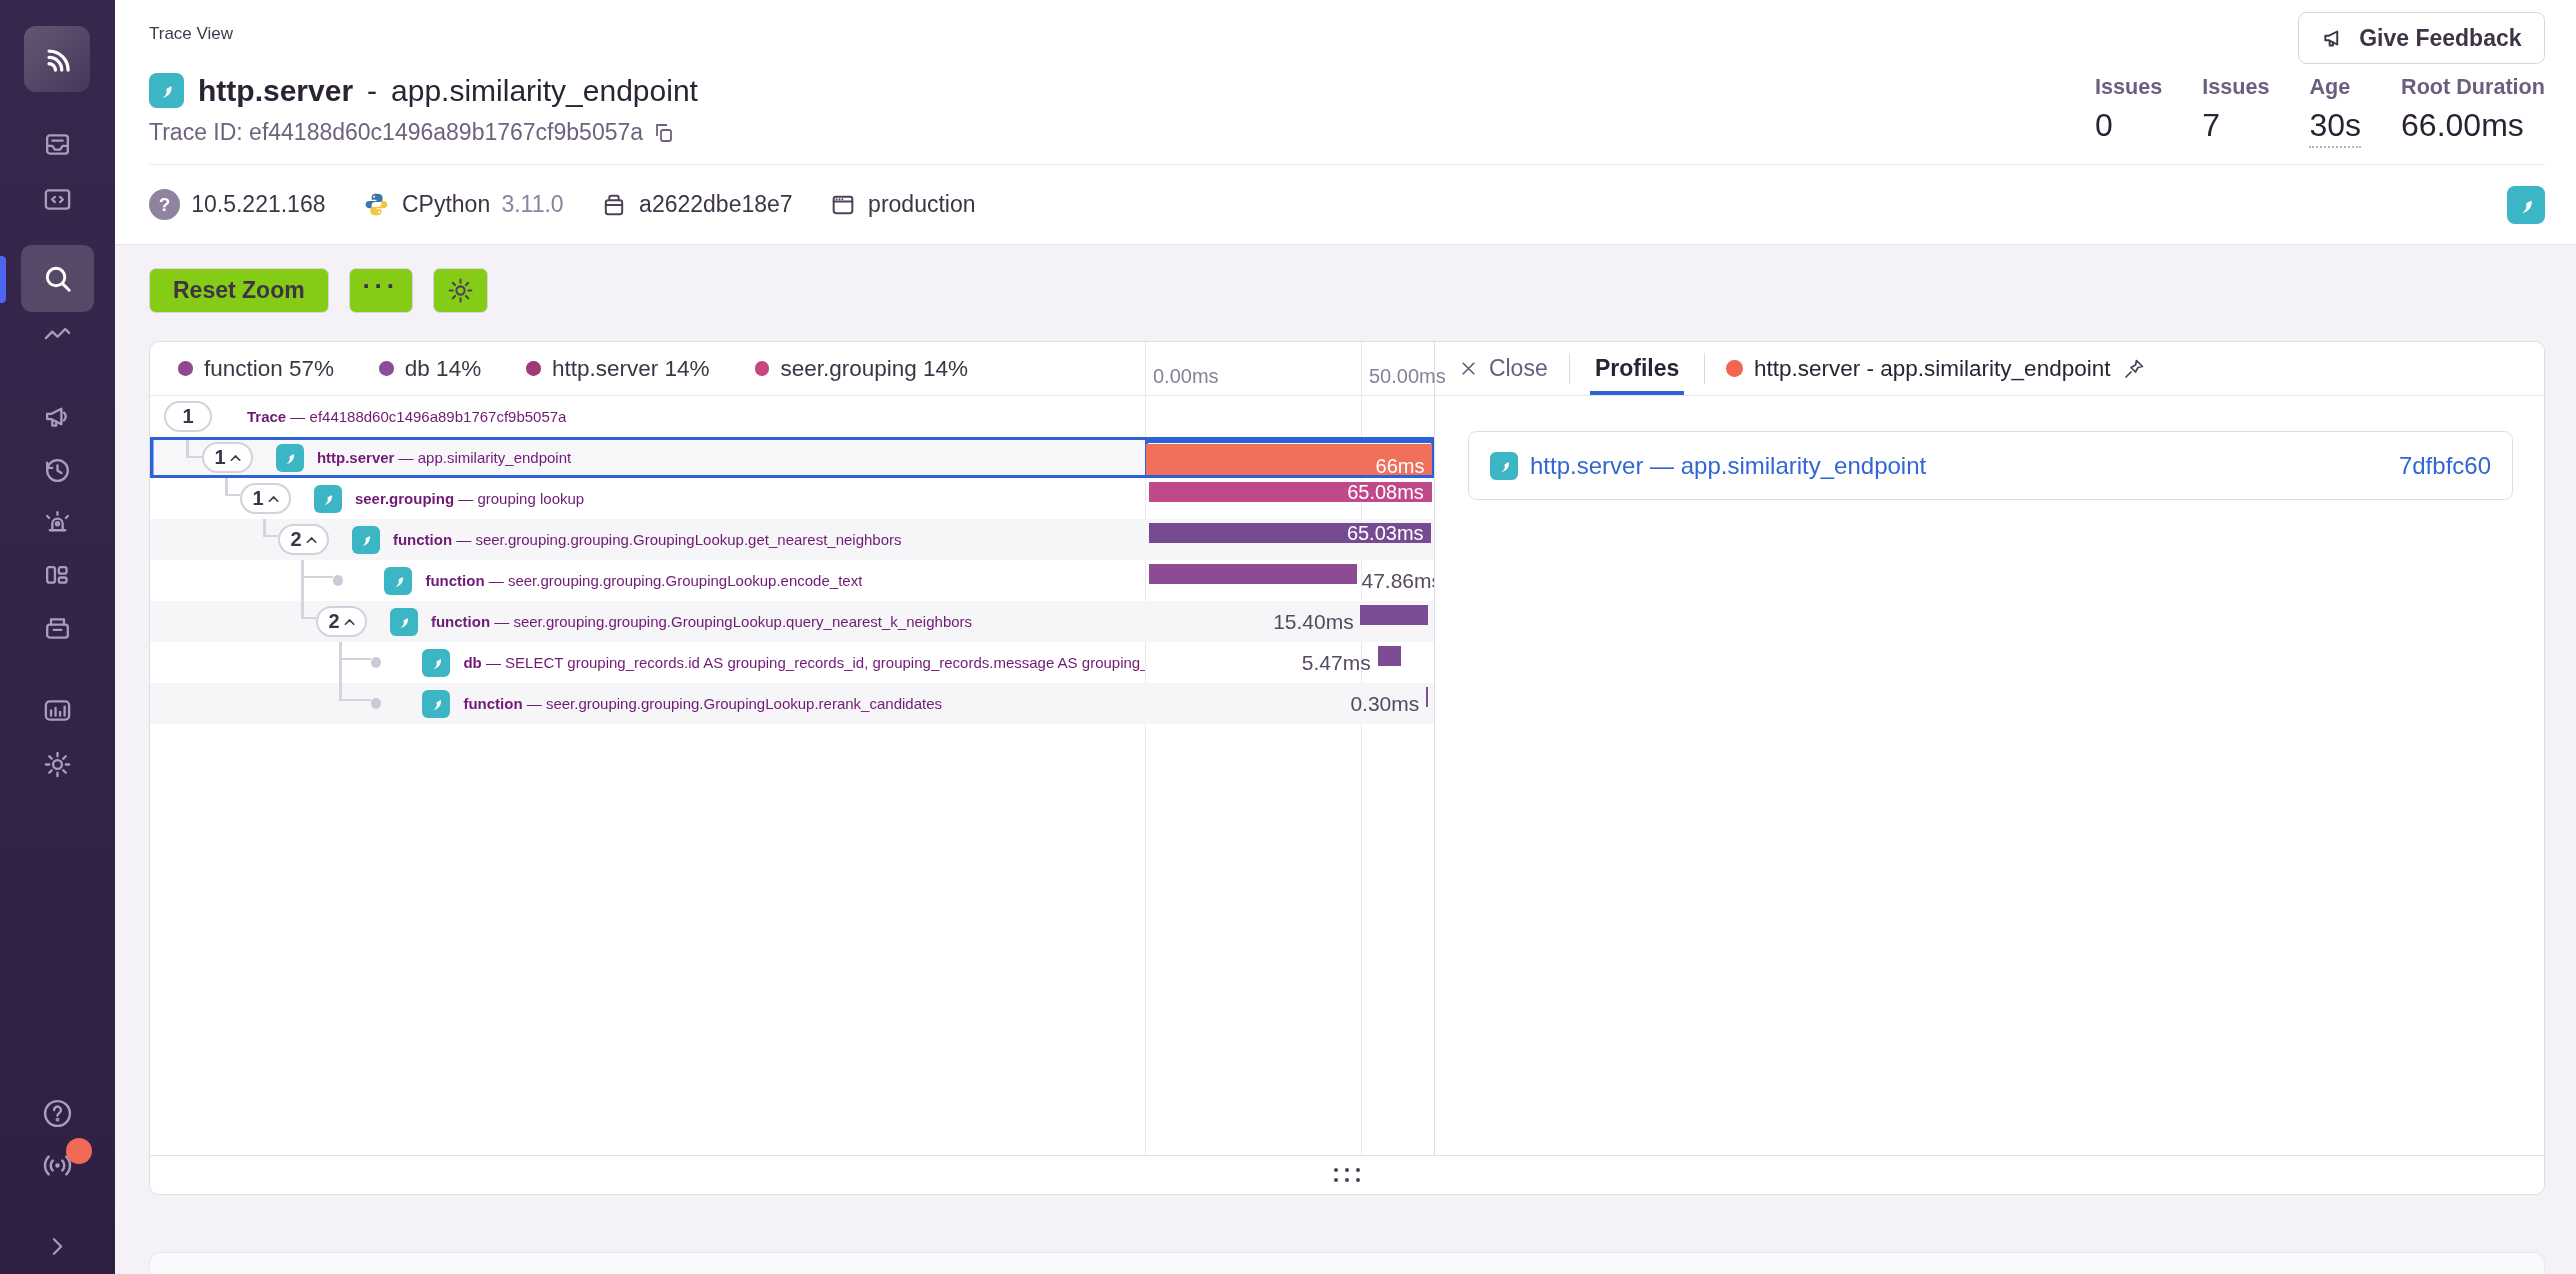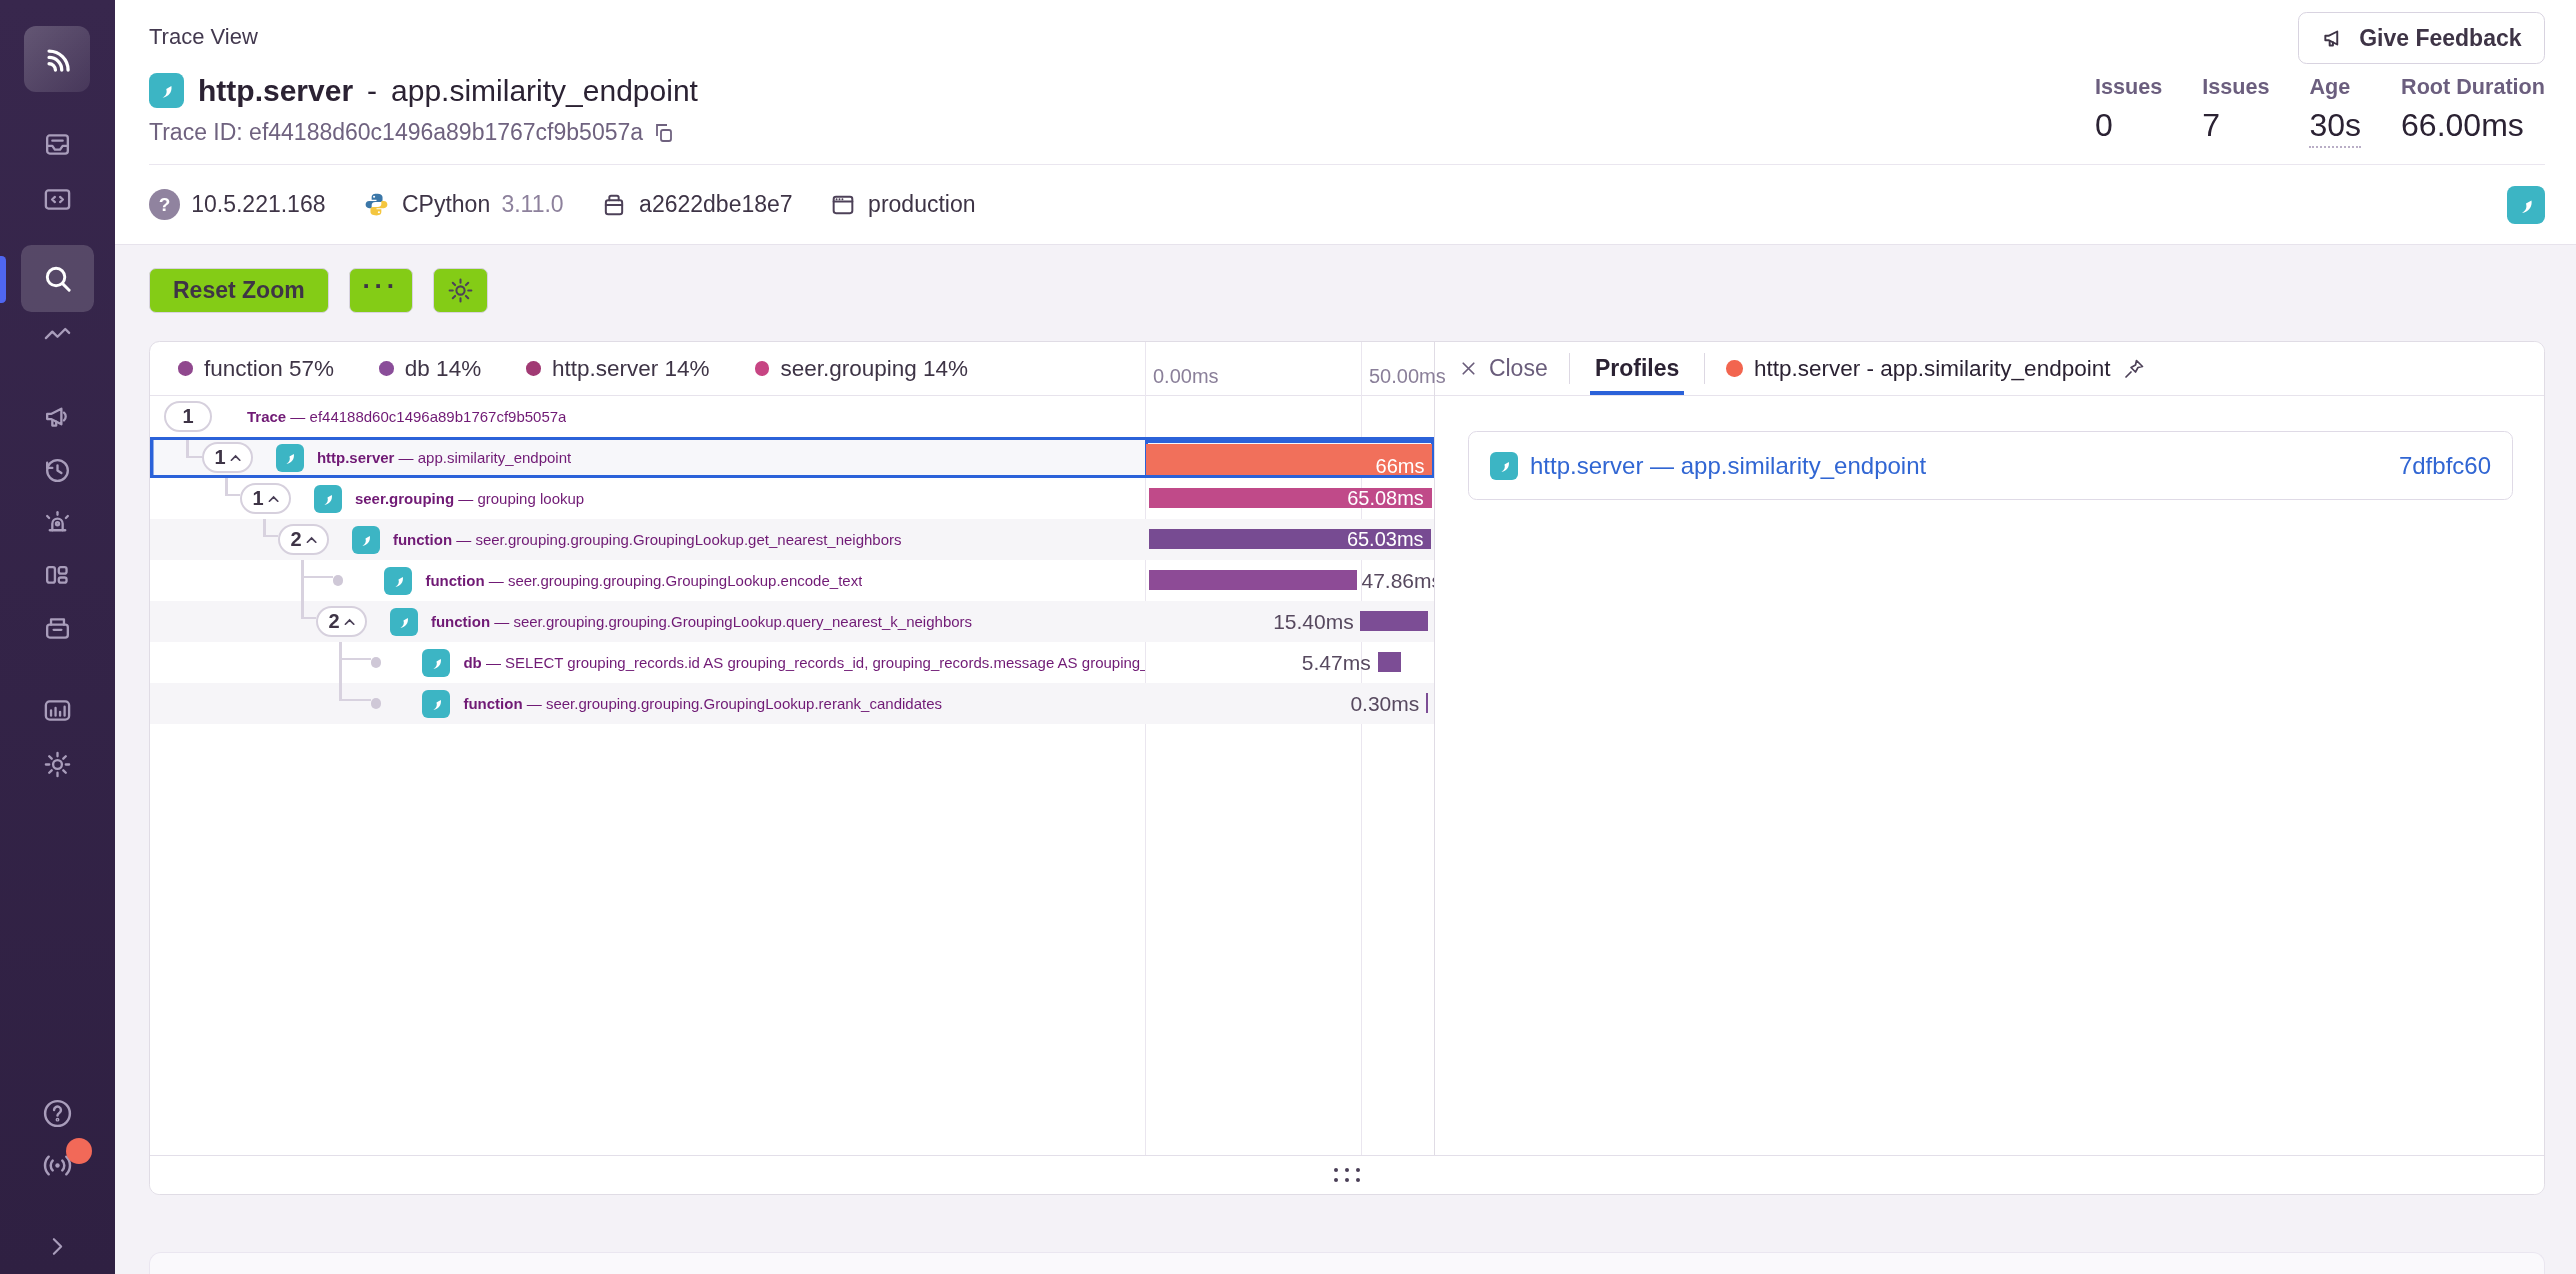--- a/index.html
+++ b/index.html
@@ -20,21 +20,21 @@
   .active-tile { position:absolute; left:21px; top:245px; width:73px; height:67px; border-radius:10.4px;
     background:rgba(255,255,255,.16); display:flex; align-items:center; justify-content:center; }
   .active-tile svg { stroke:#fff; fill:none; stroke-width:2; stroke-linecap:round; }
   .active-indicator { position:absolute; left:0; top:256px; width:6px; height:47px;
     border-radius:0 4.3px 4.3px 0; background:#4f66f0; }
   .notif-dot { position:absolute; left:66px; top:1138px; width:26px; height:26px; border-radius:50%; background:#f26958; }
 
   
   .header { position:absolute; left:115px; top:0; right:0; height:245px; background:#fff;
     border-bottom:0.9px solid #e7e3ec; }
-  .breadcrumb { position:absolute; left:34px; top:24px; font-size:22px; color:#43394f; }
+  .breadcrumb { position:absolute; left:34px; top:24px; font-size:17px; color:#43394f; }
   .feedback-btn { position:absolute; right:31px; top:12px; height:52px; padding:0 22.5px;
     display:flex; align-items:center; gap:12px; background:#fff; border:1.3px solid #d8d3e0;
     border-radius:8.6px; font-size:23px; font-weight:700; color:#3e3446; }
   .feedback-btn svg { stroke:#3e3446; fill:none; stroke-width:1.8; stroke-linecap:round; stroke-linejoin:round; }
   .title-row { position:absolute; left:34px; top:73px; display:flex; align-items:center; gap:14px; font-size:30px; }
   .title-op { font-weight:700; }
   .trace-id { position:absolute; left:34px; top:119px; display:flex; align-items:center; gap:8.6px;
     font-size:23px; color:#6f627f; }
   .trace-id svg { stroke:#6f627f; fill:none; stroke-width:1.8; }
   .stats { position:absolute; right:31px; top:74px; display:flex; gap:40px; }
@@ -94,21 +94,21 @@
     min-width:48px; padding:0 10.4px; background:#fff; border:2.2px solid #d6d0dd; border-radius:864px;
     font-size:20px; font-weight:600; color:#3e3446; flex:none; z-index:2; position:relative; }
   .leader-dot { width:10.4px; height:10.4px; border-radius:50%; background:#cfc8d7; flex:none; position:relative; z-index:2; }
   .span-icon { width:28px; height:28px; border-radius:6px; background:#3cb5c4; flex:none;
     display:flex; align-items:center; justify-content:center; position:relative; z-index:2; }
   .row-label { margin-left:13px; font-size:15px; white-space:nowrap; overflow:hidden; color:#701a75; }
   .row-label .op { font-weight:700; }
   .cv,.ch { position:absolute; background:#d8d2df; z-index:1; }
   .cv { width:2.6px; } .ch { height:2.6px; top:19px; }
 
-  .bar { position:absolute; top:10px; height:20px; display:flex; align-items:center; justify-content:flex-end; }
+  .bar { position:absolute; top:4px; height:20px; display:flex; align-items:center; justify-content:flex-end; }
   .bar .lbl-in { color:#fff; font-size:20px; padding-right:7.8px; white-space:nowrap; }
   .lbl-out { position:absolute; top:7px; height:28px; display:flex; align-items:center;
     font-size:21px; color:#57495f; white-space:nowrap; }
 
   .filler { flex:1; }
 
   
   .detail-panel { flex:1; border-left:1.3px solid #e0dce5; display:flex; flex-direction:column; background:#fff; }
   .tabbar { height:54px; border-bottom:1.3px solid #e7e3ec; display:flex; align-items:center;
     padding:0 22.5px; flex:none; }

